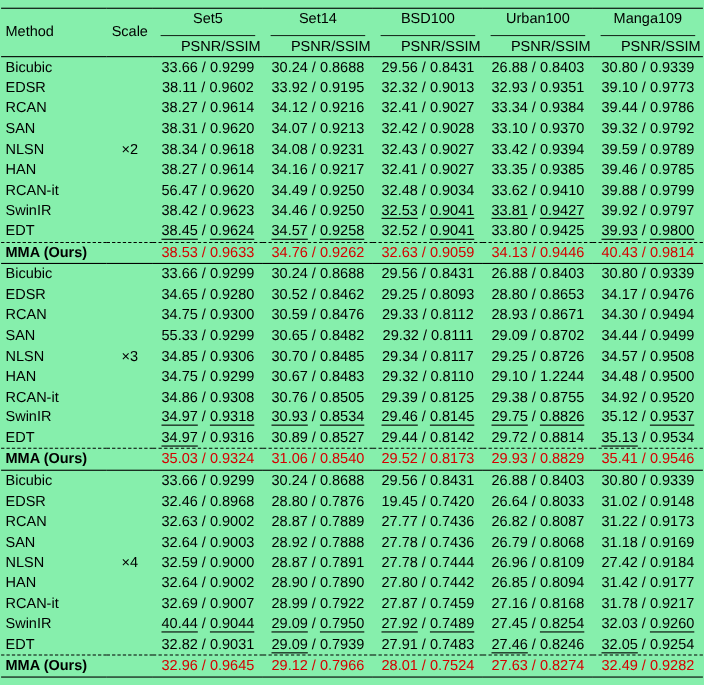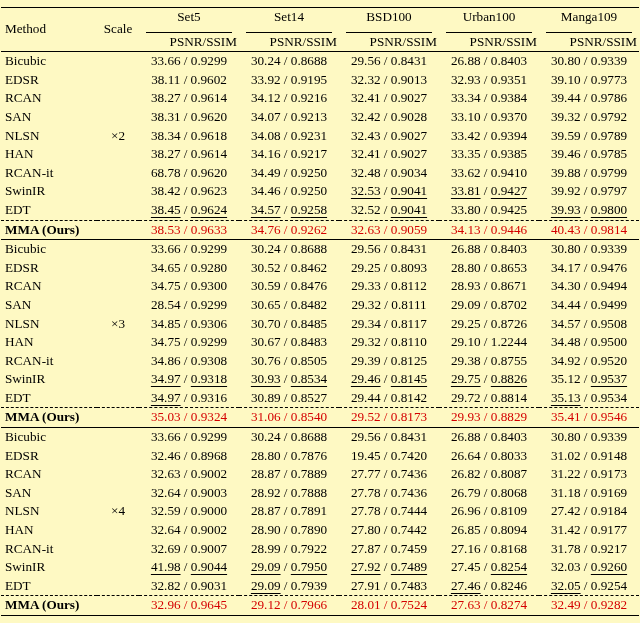--- a/index.html
+++ b/index.html
@@ -1,19 +1,19 @@
 <!DOCTYPE html>
 <html style="--best-red: #d40000;"><head>
 <meta charset="utf-8">
 <style>
   html,body{margin:0;padding:0;background:#fff;}
   .page{
     width:640px;height:623px;box-sizing:border-box;
-    padding:7px 1px 6px 1px;background:#fef9c3;color:#000;
-    font-family:Liberation Serif, serif;
+    padding:7px 1px 6px 1px;background:#86efac;color:#000;
+    font-family:Liberation Sans, sans-serif;
     overflow:hidden;
   }
   table.tbl{
     border-collapse:collapse;table-layout:fixed;width:638px;
     border-top:1.8px solid #000;border-bottom:1.8px solid #000;
   }
   col.c-method{width:96px;}
   col.c-scale{width:42px;}
   col.c-data{width:100px;}
   th,td{
@@ -115,21 +115,21 @@
         <tr>
           <td class="method">HAN</td>
           <td class="val"><span>38.27</span><span> / </span><span>0.9614</span></td>
           <td class="val"><span>34.16</span><span> / </span><span>0.9217</span></td>
           <td class="val"><span>32.41</span><span> / </span><span>0.9027</span></td>
           <td class="val"><span>33.35</span><span> / </span><span>0.9385</span></td>
           <td class="val"><span>39.46</span><span> / </span><span>0.9785</span></td>
         </tr>
         <tr>
           <td class="method">RCAN-it</td>
-          <td class="val"><span>68.78</span><span> / </span><span>0.9620</span></td>
+          <td class="val"><span>56.47</span><span> / </span><span>0.9620</span></td>
           <td class="val"><span>34.49</span><span> / </span><span>0.9250</span></td>
           <td class="val"><span>32.48</span><span> / </span><span>0.9034</span></td>
           <td class="val"><span>33.62</span><span> / </span><span>0.9410</span></td>
           <td class="val"><span>39.88</span><span> / </span><span>0.9799</span></td>
         </tr>
         <tr>
           <td class="method">SwinIR</td>
           <td class="val"><span>38.42</span><span> / </span><span>0.9623</span></td>
           <td class="val"><span>34.46</span><span> / </span><span>0.9250</span></td>
           <td class="val"><span class="u">32.53</span><span> / </span><span class="u">0.9041</span></td>
@@ -173,21 +173,21 @@
         <tr>
           <td class="method">RCAN</td>
           <td class="val"><span>34.75</span><span> / </span><span>0.9300</span></td>
           <td class="val"><span>30.59</span><span> / </span><span>0.8476</span></td>
           <td class="val"><span>29.33</span><span> / </span><span>0.8112</span></td>
           <td class="val"><span>28.93</span><span> / </span><span>0.8671</span></td>
           <td class="val"><span>34.30</span><span> / </span><span>0.9494</span></td>
         </tr>
         <tr>
           <td class="method">SAN</td>
-          <td class="val"><span>28.54</span><span> / </span><span>0.9299</span></td>
+          <td class="val"><span>55.33</span><span> / </span><span>0.9299</span></td>
           <td class="val"><span>30.65</span><span> / </span><span>0.8482</span></td>
           <td class="val"><span>29.32</span><span> / </span><span>0.8111</span></td>
           <td class="val"><span>29.09</span><span> / </span><span>0.8702</span></td>
           <td class="val"><span>34.44</span><span> / </span><span>0.9499</span></td>
         </tr>
         <tr>
           <td class="method">NLSN</td>
           <td class="val"><span>34.85</span><span> / </span><span>0.9306</span></td>
           <td class="val"><span>30.70</span><span> / </span><span>0.8485</span></td>
           <td class="val"><span>29.34</span><span> / </span><span>0.8117</span></td>
@@ -287,21 +287,21 @@
         <tr>
           <td class="method">RCAN-it</td>
           <td class="val"><span>32.69</span><span> / </span><span>0.9007</span></td>
           <td class="val"><span>28.99</span><span> / </span><span>0.7922</span></td>
           <td class="val"><span>27.87</span><span> / </span><span>0.7459</span></td>
           <td class="val"><span>27.16</span><span> / </span><span>0.8168</span></td>
           <td class="val"><span>31.78</span><span> / </span><span>0.9217</span></td>
         </tr>
         <tr>
           <td class="method">SwinIR</td>
-          <td class="val"><span class="u">41.98</span><span> / </span><span class="u">0.9044</span></td>
+          <td class="val"><span class="u">40.44</span><span> / </span><span class="u">0.9044</span></td>
           <td class="val"><span class="u">29.09</span><span> / </span><span class="u">0.7950</span></td>
           <td class="val"><span class="u">27.92</span><span> / </span><span class="u">0.7489</span></td>
           <td class="val"><span>27.45</span><span> / </span><span class="u">0.8254</span></td>
           <td class="val"><span>32.03</span><span> / </span><span class="u">0.9260</span></td>
         </tr>
         <tr>
           <td class="method">EDT</td>
           <td class="val"><span>32.82</span><span> / </span><span>0.9031</span></td>
           <td class="val"><span class="u">29.09</span><span> / </span><span>0.7939</span></td>
           <td class="val"><span>27.91</span><span> / </span><span>0.7483</span></td>

